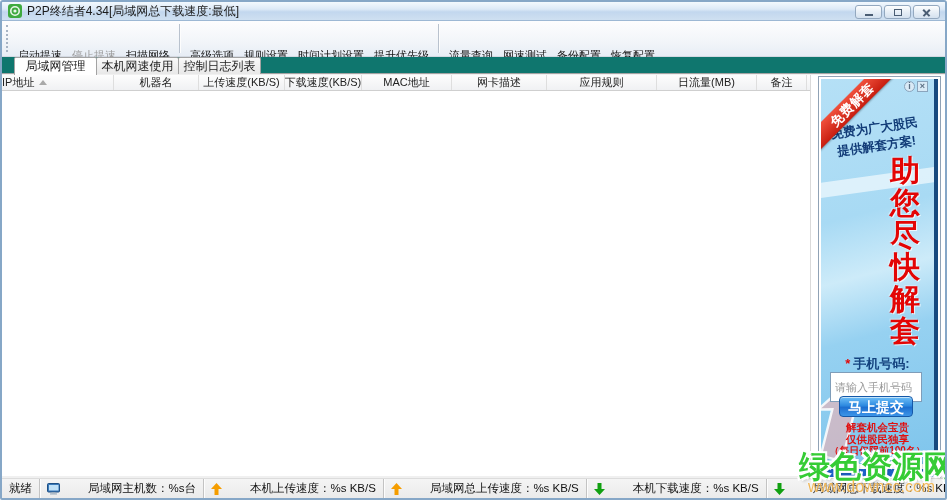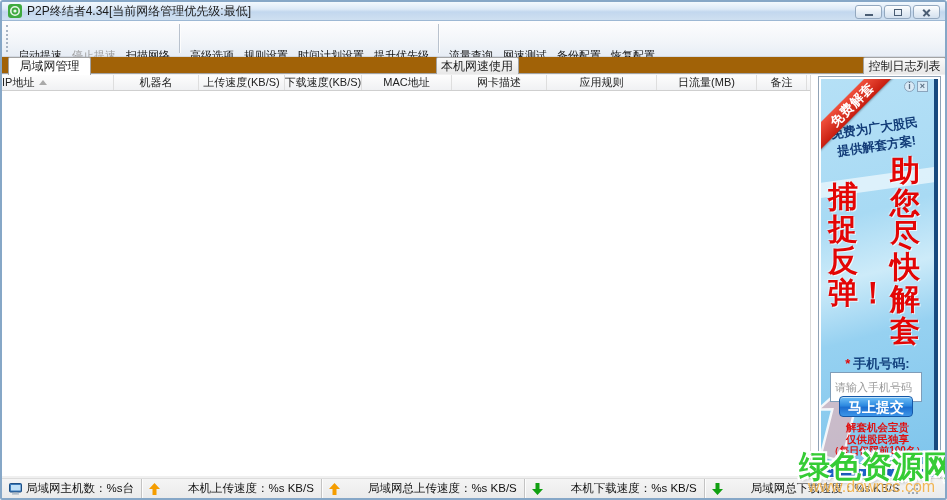--- a/index.html
+++ b/index.html
@@ -36,21 +36,21 @@
   .tb-sep { width: 2px; margin: 3px 4px; border-left: 1px solid #b9c2ce; border-right: 1px solid #fdfdfd; }
   .tbtn { display: flex; flex-direction: column; align-items: center; justify-content: flex-start;
     padding: 1px 5px 0 5px; min-width: 44px; margin-top: 28px; }
   .tbtn svg { display: block; width: 24px; height: 24px; }
   .tbtn .tlabel { font-size: 11px; color: #141414; white-space: nowrap; line-height: 11px; }
   .tbtn.disabled svg { filter: grayscale(1); opacity: 0.45; }
   .tbtn.disabled .tlabel { color: #9a9a9a; }
 
   
   .tabrow { position: absolute; left: 0; top: 55px; right: 0; height: 17px;
-    background: #a16207; border-bottom: 1px solid #a3a3a3; display: flex; padding-left: 6px; justify-content: space-between; }
+    background: #0f766e; border-bottom: 1px solid #a3a3a3; display: flex; padding-left: 12px; }
   .tab { width: 83px; height: 17px; display: flex; align-items: center; justify-content: center;
     font-size: 12px; color: #222; background: linear-gradient(180deg,#fafafa,#e8e8e8);
     border: 1px solid #a3a3a3; border-bottom: none; border-radius: 2px 2px 0 0; margin-right: -1px; }
   .tab.active { background: #fff; height: 18px; z-index: 2; position: relative; }
 
   
   .main { position: absolute; left: 0; top: 73px; right: 0; bottom: 22px; background: #fff; }
   .grid { position: absolute; left: 0; top: 0; width: 808px; bottom: 0; }
   .grid-header { display: flex; height: 16px;
     background: linear-gradient(180deg, #fdfdfd, #f0f1f3); border-bottom: 1px solid #cfcfcf; }
@@ -133,21 +133,21 @@
 <body>
 
 <div class="window">
 
   <div class="titlebar">
     <svg class="app-icon" viewBox="0 0 14 14">
       <rect width="14" height="14" rx="3" fill="#3faa3f"></rect>
       <circle cx="7" cy="7" r="4.2" fill="none" stroke="#eaf6ea" stroke-width="1.6"></circle>
       <circle cx="7" cy="7" r="1.6" fill="#eaf6ea"></circle>
     </svg>
-    <span class="title-text">P2P终结者4.34[当前网络管理优先级:最低]</span>
+    <span class="title-text">P2P终结者4.34[局域网总下载速度:最低]</span>
     <div class="winbtns">
       <div class="wbtn">
           <i class="glyph-min"></i>
         </div>
       <div class="wbtn">
           <i class="glyph-max"></i>
         </div>
       <div class="wbtn">
           <i class="glyph-close"></i>
         </div>
@@ -319,38 +319,40 @@
           <div class="ad-ctrl">
             <div class="ad-ico info">i</div>
             <div class="ad-ico">×</div>
           </div>
           <div class="ad-stripe"></div>
           <div class="ad-head">
             <div>免费为广大股民</div>
             <div>提供解套方案!</div>
           </div>
           <div class="ad-big rightcol">助您尽快解套</div>
-          <div class="ad-big leftcol">捕捉反弹！</div>
           <div class="ad-phone-label">
             <span class="star">*</span><span>手机号码:</span>
           </div>
           <input class="ad-input" type="text" placeholder="请输入手机号码" style="">
           <button class="ad-submit">马上提交</button>
           <div class="ad-notes">
             <div>解套机会宝贵</div>
             <div>仅供股民独享</div>
             <div class="n3">（每日仅限前100名）</div>
           </div>
         </div>
         <div class="ad-bar"></div>
       </div>
     </div>
   </div>
 
   <div class="statusbar">
+    <div class="seg ready">
+      <span>就绪</span>
+    </div>
     <div class="seg">
       <svg width="13" height="12" viewBox="0 0 13 12">
         <rect x="0.5" y="0.5" width="12" height="8.5" rx="1" fill="#3a79b8" stroke="#1d4f85"></rect>
         <rect x="2" y="2" width="9.5" height="5.5" fill="#bfe0f7"></rect>
         <rect x="4.5" y="9" width="4" height="1.4" fill="#9aabbc"></rect>
         <rect x="3" y="10.4" width="7" height="1.1" fill="#9aabbc"></rect>
       </svg>
       <span>局域网主机数：%s台</span>
     </div>
     <div class="seg">

